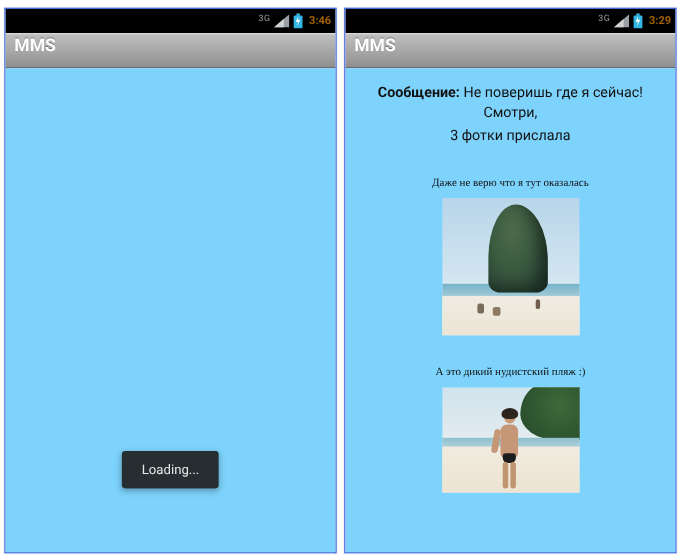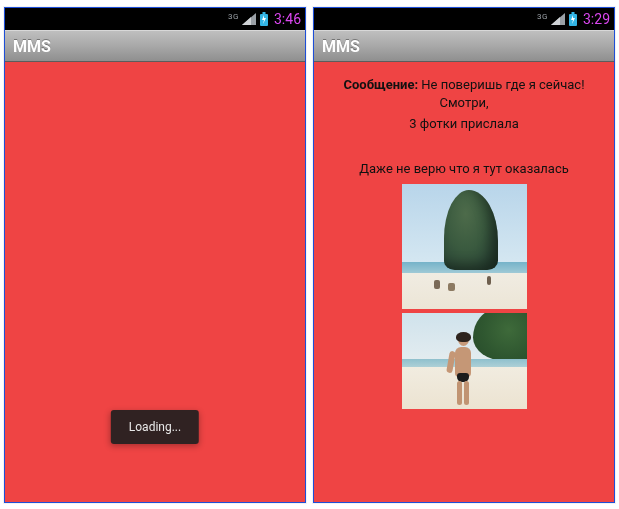--- a/index.html
+++ b/index.html
@@ -56,46 +56,45 @@
   }
   .statusbar .sig svg { display: block; }
   .statusbar .batt {
     display: inline-block;
     width: 10px;
     height: 14px;
     position: relative;
   }
   .statusbar .batt svg { display: block; }
   .statusbar .time {
-    color: #d946ef;
-    font-size: 14px;
-    font-weight: 400;
+    color: #a16207;
+    font-size: 10px;
+    font-weight: 700;
     margin-left: 2px;
   }
 
   
   .titlebar {
     height: 30px;
     background: linear-gradient(to bottom, #bfbfbf 0%, #a8a8a8 50%, #8f8f8f 100%);
     border-top: 1px solid #d8d8d8;
     border-bottom: 1px solid #5c5c5c;
     color: #fff;
     font-size: 16px;
     font-weight: 700;
     display: flex;
-    align-items: center;
     padding-left: 8px;
     text-shadow: 0 -1px 0 rgba(0,0,0,0.35);
   }
 
   .content {
     position: relative;
     width: 100%;
     height: calc(100% - 52px);
-    background: #ef4444;
+    background: #7dd3fc;
     overflow: hidden;
   }
 
   
   .toast {
     position: absolute;
     left: 50%;
     transform: translateX(-50%);
     bottom: 60px;
     background: rgba(32,32,32,0.92);
@@ -112,23 +111,24 @@
     text-align: center;
     color: #111;
   }
   .msg-line {
     font-size: 13px;
     line-height: 1.35;
     margin-bottom: 4px;
   }
   .msg-line .bold { font-weight: 700; }
   .caption {
-    font-size: 13px;
+    font-size: 10px;
     margin-top: 28px;
     margin-bottom: 8px;
+    font-family: Liberation Serif, serif;
   }
   .photo {
     width: 125px;
     height: 125px;
     margin: 0 auto;
     position: relative;
     overflow: hidden;
   }
   .photo2 {
     width: 125px;
@@ -238,20 +238,21 @@
         <div class="photo">
           <div class="p1-sky"></div>
           <div class="p1-sea"></div>
           <div class="p1-sand"></div>
           <div class="p1-rock"></div>
           <div class="p1-person1"></div>
           <div class="p1-person2"></div>
           <div class="p1-person3"></div>
         </div>
 
+        <div class="caption">А это дикий нудистский пляж :)</div>
         <div class="photo2">
           <div class="p2-sky"></div>
           <div class="p2-tree"></div>
           <div class="p2-sea"></div>
           <div class="p2-sand"></div>
           <div class="p2-body">
             <div class="arm"></div>
             <div class="torso"></div>
             <div class="bottom"></div>
             <div class="leg1"></div>

